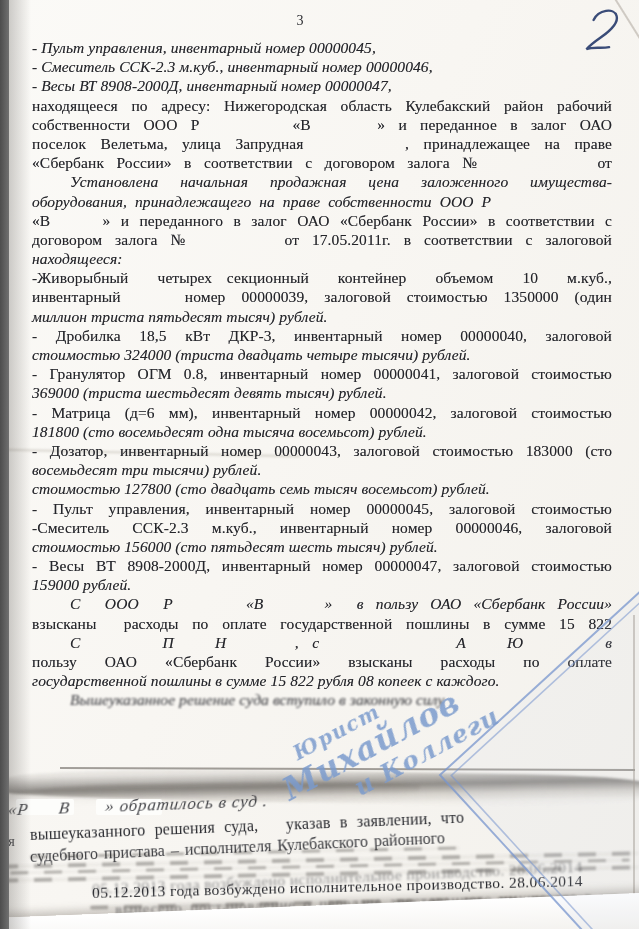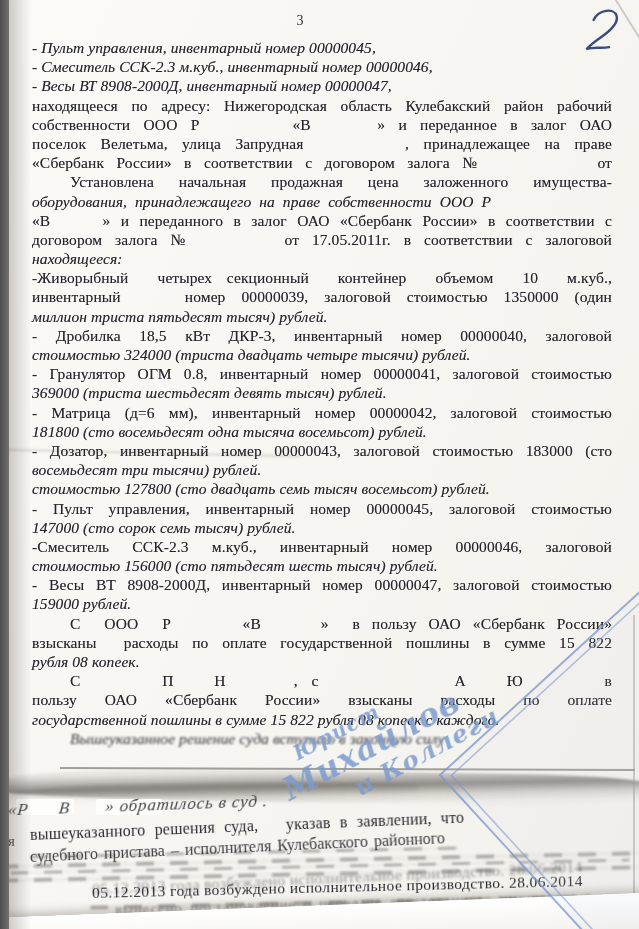--- a/index.html
+++ b/index.html
@@ -25,21 +25,21 @@
   .pageno{position:absolute;left:288px;top:13px;width:24px;text-align:center;
     font-size:14px;color:#2b2c31;z-index:2;}
   .handwritten{position:absolute;left:584px;top:4px;z-index:9;}
 
   
   .textblock{position:absolute;left:32px;top:38px;width:580px;z-index:2;}
   .line{font-size:15.5px;line-height:19.2px;height:19.2px;color:#25262b;
     letter-spacing:.1px;text-shadow:0 0 .4px rgba(35,35,45,.45);}
   .just{text-align:justify;text-align-last:justify;}
   .left{text-align:left;font-style:italic;}
-  .ind{text-indent:38px;}
+  .ind{text-indent:38px;font-style:italic;}
   .ital{font-style:italic;}
   .smeared{filter:blur(.8px);opacity:.85;}
 
   
   .crease-line{position:absolute;left:60px;top:768px;width:575px;height:2px;
     background:rgba(75,70,64,.5);transform:rotate(.2deg);filter:blur(.5px);z-index:3;}
   .fold{position:absolute;left:-6px;top:771px;width:660px;height:32px;transform:rotate(.9deg);
     background:linear-gradient(178deg,transparent 0%,rgba(82,76,70,.12) 22%,rgba(60,56,52,.55) 48%,rgba(140,133,124,.30) 66%,rgba(200,195,188,.10) 82%,transparent 100%);
     filter:blur(1px);border-radius:40% 20% 30% 50% / 50% 30% 40% 20%;z-index:3;}
   .fold2{position:absolute;left:0;top:783px;width:420px;height:20px;transform:rotate(-1deg);
@@ -159,35 +159,33 @@
 
       <div class="line just">- Дозатор, инвентарный номер 00000043, залоговой стоимостью 183000 (сто</div>
 
       <div class="line left">восемьдесят три тысячи) рублей.</div>
 
 
       <div class="line left">стоимостью 127800 (сто двадцать семь тысяч восемьсот) рублей.</div>
 
       <div class="line just">- Пульт управления, инвентарный номер 00000045, залоговой стоимостью</div>
 
-      <div class="line left">147000 (сто сорок семь тысяч) рублей.</div>
 
       <div class="line just">-Смеситель ССК-2.3 м.куб., инвентарный номер 00000046, залоговой</div>
 
       <div class="line left">стоимостью 156000 (сто пятьдесят шесть тысяч) рублей.</div>
 
       <div class="line just">- Весы ВТ 8908-2000Д, инвентарный номер 00000047, залоговой стоимостью</div>
 
       <div class="line left">159000 рублей.</div>
 
       <div class="line ind just">С&nbsp;&nbsp;ООО&nbsp;&nbsp;Р&nbsp;&nbsp;&nbsp;&nbsp;&nbsp;&nbsp;«В&nbsp;&nbsp;&nbsp;&nbsp;&nbsp;»&nbsp;&nbsp;в пользу ОАО «Сбербанк России»</div>
 
       <div class="line just">взысканы&nbsp;&nbsp;расходы по оплате государственной пошлины в сумме 15&nbsp;822</div>
 
-      <div class="line left">рубля 08 копеек.</div>
 
       <div class="line ind just">С&nbsp;&nbsp;&nbsp;&nbsp;&nbsp;&nbsp;П&nbsp;&nbsp;&nbsp;Н&nbsp;&nbsp;&nbsp;&nbsp;&nbsp;, с&nbsp;&nbsp;&nbsp;&nbsp;&nbsp;&nbsp;&nbsp;&nbsp;&nbsp;&nbsp;А&nbsp;&nbsp;&nbsp;Ю&nbsp;&nbsp;&nbsp;&nbsp;&nbsp;&nbsp;в</div>
 
       <div class="line just">пользу&nbsp; ОАО&nbsp; «Сбербанк&nbsp; России»&nbsp; взысканы&nbsp; расходы&nbsp; по&nbsp; оплате</div>
 
       <div class="line left">государственной пошлины в сумме 15&nbsp;822 рубля 08 копеек с каждого.</div>
 
       <div class="line ind ital smeared">Вышеуказанное решение суда вступило в законную силу</div>
     </div>
 

